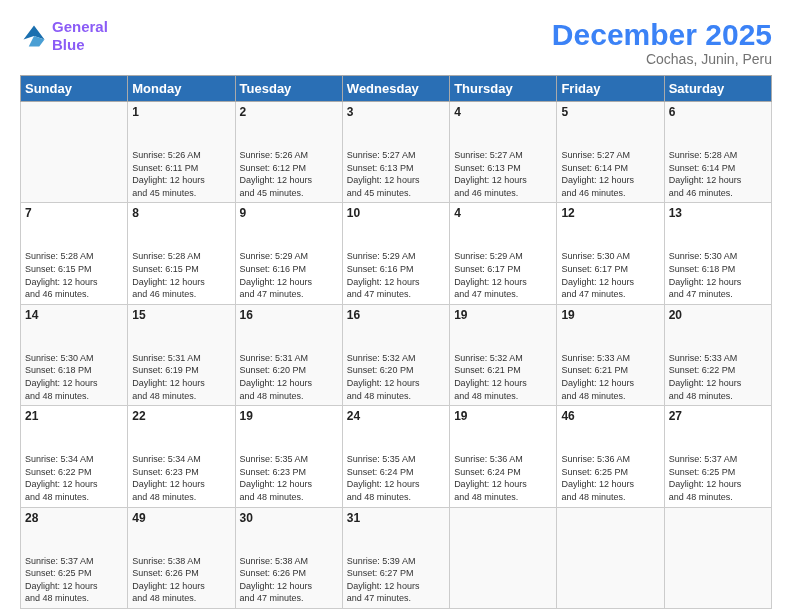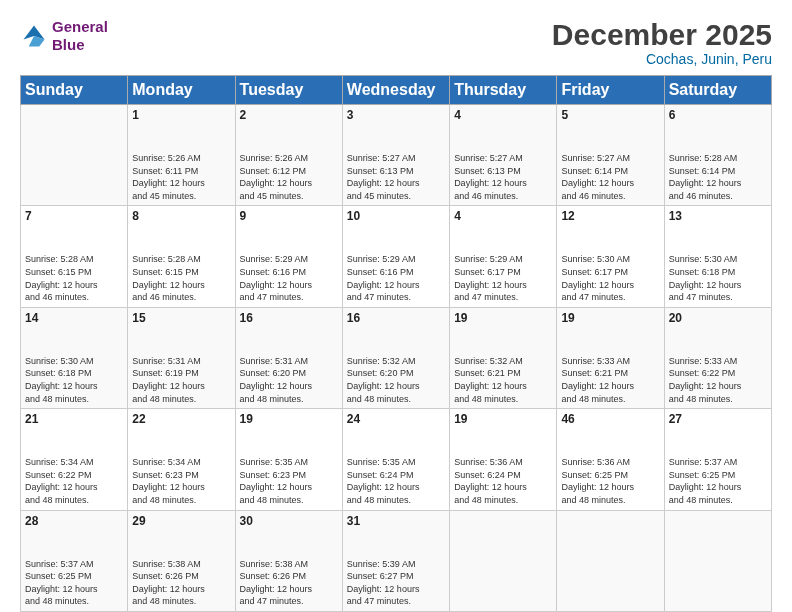--- a/index.html
+++ b/index.html
@@ -27,48 +27,48 @@
       align-items: center;
       gap: 4px;
     }
     .logo-text {
       font-size: 15px;
       font-weight: bold;
       line-height: 1.2;
       color: #222;
     }
     .logo-text span {
-      color: #701a75;
+      color: #8b5cf6;
     }
     .logo-icon {
       width: 28px;
       height: 28px;
     }
     .title-block {
       text-align: right;
     }
     .title-block h1 {
       font-size: 30px;
       font-weight: bold;
-      color: #404040;
+      color: #3b82f6;
       line-height: 1.1;
     }
     .title-block .subtitle {
       font-size: 14px;
-      color: #0369a1;
+      color: #737373;
     }
     table {
       width: 100%;
       border-collapse: collapse;
       table-layout: fixed;
     }
     thead tr th {
       background: #2a6fb5;
       color: #fff;
-      font-size: 16px;
+      font-size: 13px;
       font-weight: bold;
       padding: 5px 4px;
       text-align: left;
       border: 1px solid #aaa;
     }
     tbody tr td {
       vertical-align: top;
       border: 1px solid #ccc;
       padding: 3px 4px;
       font-size: 9.5px;
@@ -243,21 +243,21 @@
             <span class="day-num">27</span>
             <div class="day-info">Sunrise: 5:37 AM<br>Sunset: 6:25 PM<br>Daylight: 12 hours<br>and 48 minutes.</div>
           </td>
         </tr>
         <tr>
           <td>
             <span class="day-num">28</span>
             <div class="day-info">Sunrise: 5:37 AM<br>Sunset: 6:25 PM<br>Daylight: 12 hours<br>and 48 minutes.</div>
           </td>
           <td>
-            <span class="day-num">29</span>
+            <span class="day-num">49</span>
             <div class="day-info">Sunrise: 5:38 AM<br>Sunset: 6:26 PM<br>Daylight: 12 hours<br>and 48 minutes.</div>
           </td>
           <td>
             <span class="day-num">30</span>
             <div class="day-info">Sunrise: 5:38 AM<br>Sunset: 6:26 PM<br>Daylight: 12 hours<br>and 47 minutes.</div>
           </td>
           <td>
             <span class="day-num">31</span>
             <div class="day-info">Sunrise: 5:39 AM<br>Sunset: 6:27 PM<br>Daylight: 12 hours<br>and 47 minutes.</div>
           </td>

